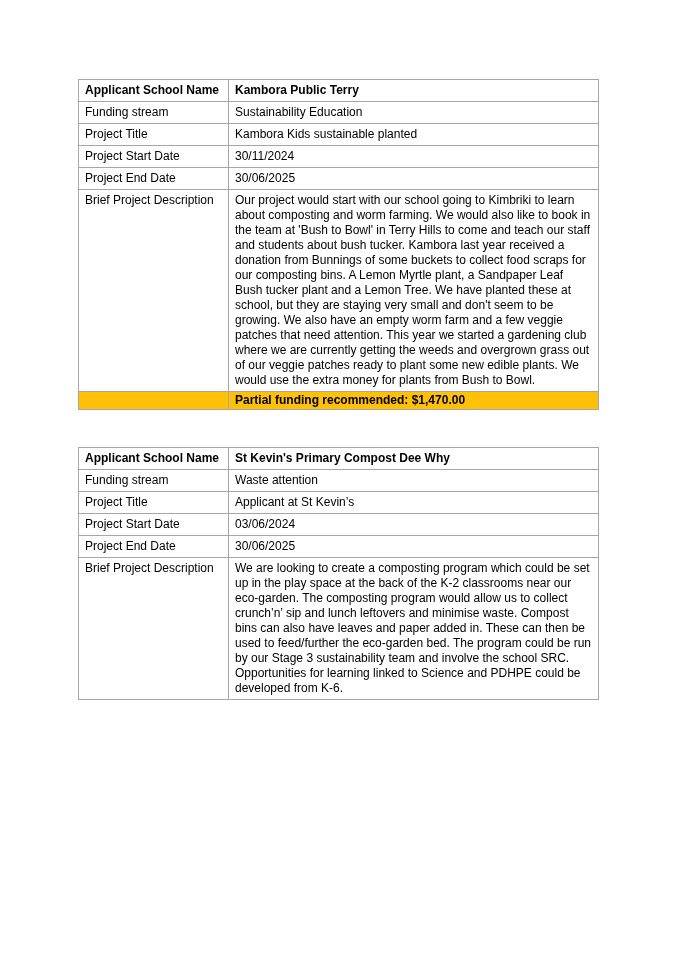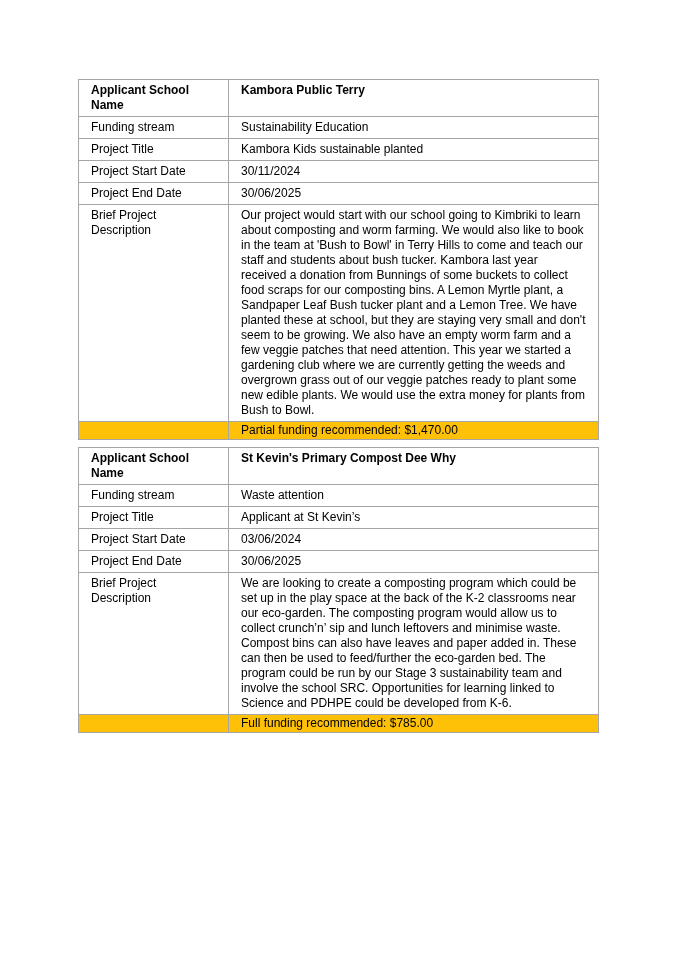--- a/index.html
+++ b/index.html
@@ -30,28 +30,28 @@
     table-layout: fixed;
     font-size: 12px;
     line-height: 15px;
   }
   table.t1 { top: 79px; }
   table.t2 { top: 447px; }
   col.c1 { width: 150px; }
   col.c2 { width: 370px; }
   td {
     border: 1px solid var(--border);
-    padding: 3px 12px;
+    padding: 3px 6px;
     vertical-align: top;
     overflow: hidden;
   }
   tr.bold-row td { font-weight: bold; }
   tr.funding-row td {
     background: var(--highlight);
-    font-weight: normal;
+    font-weight: bold;
     padding-top: 1px;
     padding-bottom: 1px;
   }
 </style>
 </head>
 <body>
 
 <div class="page">
 
   <table class="app-table t1">
@@ -114,20 +114,16 @@
         <td>03/06/2024</td>
       </tr>
       <tr>
         <td>Project End Date</td>
         <td>30/06/2025</td>
       </tr>
       <tr>
         <td>Brief Project Description</td>
         <td>We are looking to create a composting program which could be set up in the play space at the back of the K-2 classrooms near our eco-garden. The composting program would allow us to collect crunch’n’ sip and lunch leftovers and minimise waste. Compost bins can also have leaves and paper added in. These can then be used to feed/further the eco-garden bed. The program could be run by our Stage 3 sustainability team and involve the school SRC. Opportunities for learning linked to Science and PDHPE could be developed from K-6.</td>
       </tr>
-      <tr class="funding-row">
-        <td></td>
-        <td>Full funding recommended: $785.00</td>
-      </tr>
     </tbody>
   </table>
 
 </div>
 
 </body></html>

